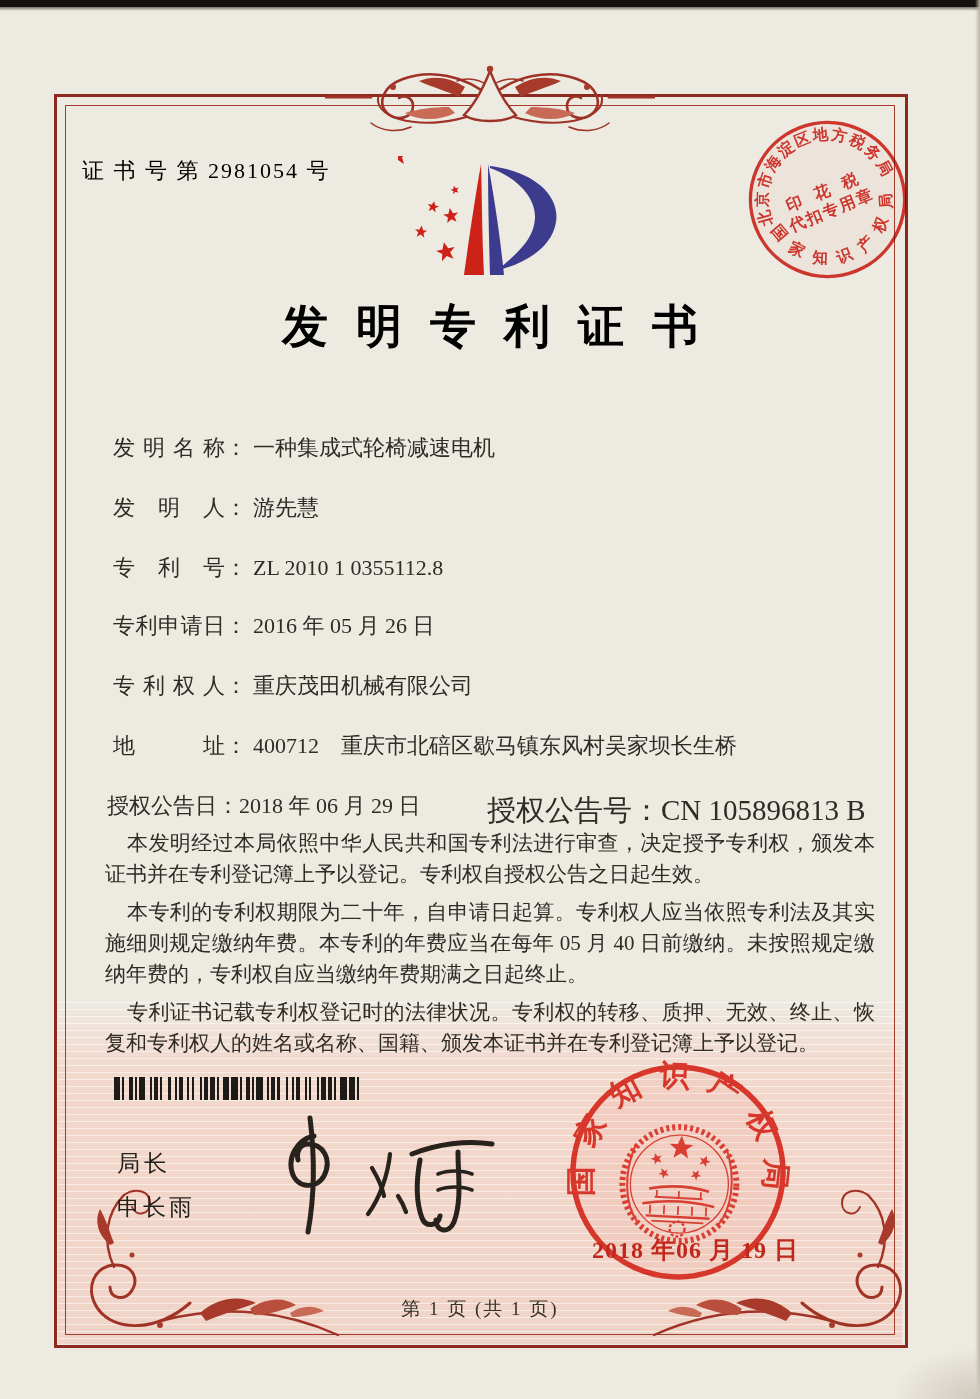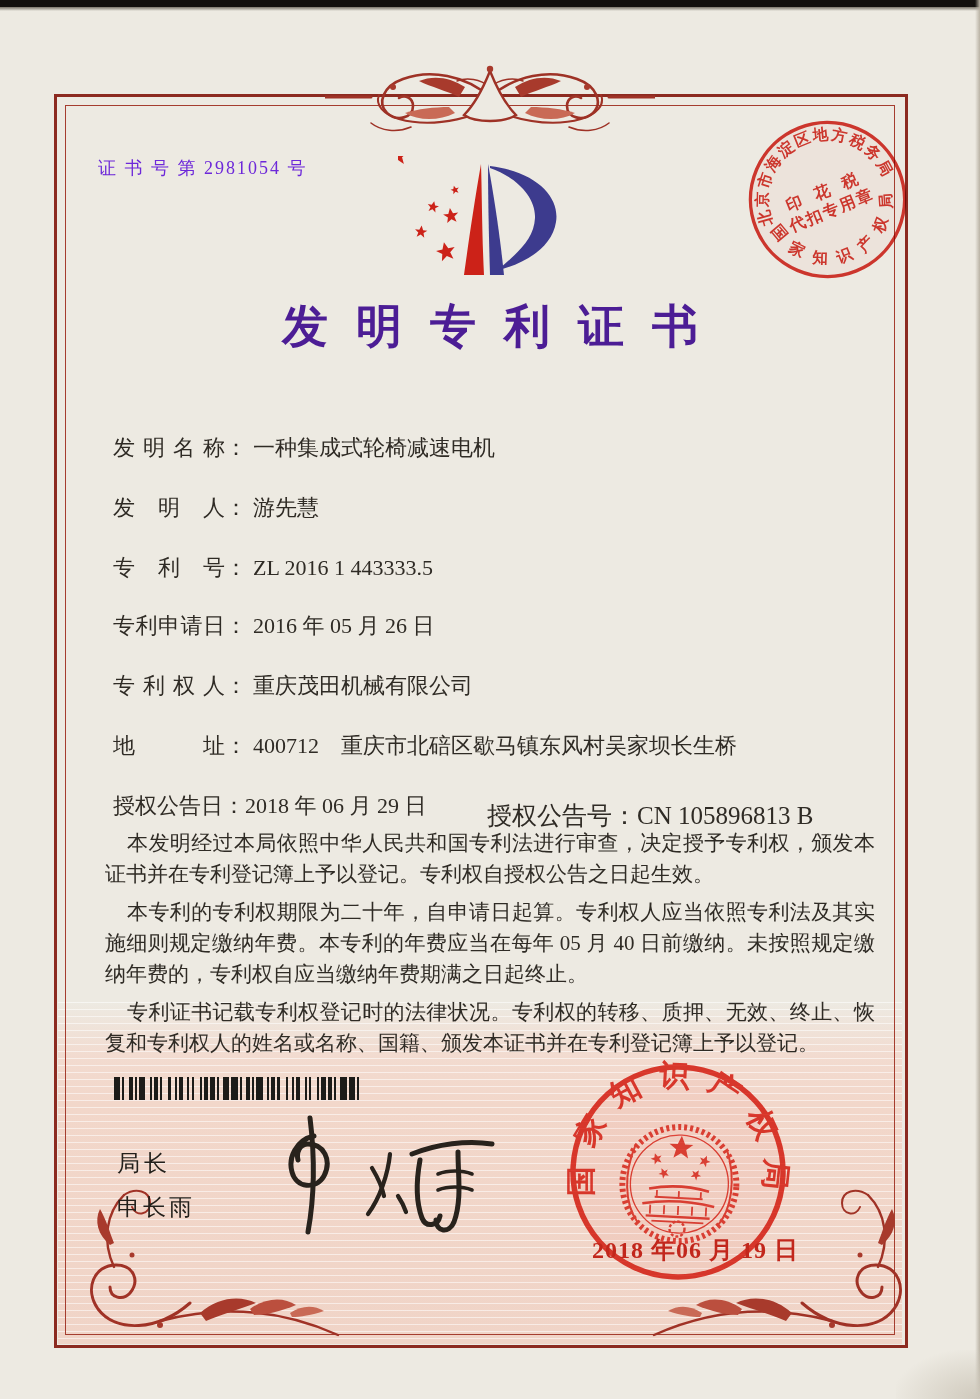--- a/index.html
+++ b/index.html
@@ -13,28 +13,28 @@
   .br-shade{left:896px;top:1350px;width:84px;height:49px;background:radial-gradient(ellipse at 100% 100%,#cfc9bc,rgba(207,201,188,0) 75%);}
   
   .pink-zone{left:58px;top:1002px;width:844px;height:342px;
      background:
        repeating-linear-gradient(180deg,rgba(255,255,255,.55) 0 1px,rgba(255,255,255,0) 1px 7px),
        linear-gradient(180deg,rgba(243,216,204,0) 0%,rgba(243,216,204,.85) 16%,#f2d7ca 30%,#f0d4c7 100%);}
   
   .frame-outer{left:54px;top:94px;width:848px;height:1248px;border:3.5px solid #8c2a20;}
   .frame-inner{left:65px;top:105px;width:828px;height:1228px;border:1px solid #a53d2f;}
   
-  .cert-no{left:98px;top:156px;font-size:18px;letter-spacing:2px;color:#6d28d9;}
+  .cert-no{left:82px;top:156px;font-size:22px;letter-spacing:2px;color:#000000;}
   .title{left:0;top:296px;width:980px;text-align:center;font-size:46px;font-weight:700;
-         letter-spacing:28px;padding-left:28px;box-sizing:border-box;color:#4c1d95;}
+         letter-spacing:28px;padding-left:28px;box-sizing:border-box;color:#000000;}
   .frow{left:113px;height:30px;font-size:22px;white-space:nowrap;}
   .flabel{display:inline-flex;justify-content:space-between;width:112px;vertical-align:bottom;}
   .fcolon{margin-right:6px;}
-  .grant-left{left:113px;top:791px;font-size:22px;white-space:nowrap;}
-  .grant-right{left:487px;top:791px;font-size:25px;white-space:nowrap;margin-top:8px;}
+  .grant-left{left:107px;top:791px;font-size:22px;white-space:nowrap;}
+  .grant-right{left:487px;top:791px;font-size:29px;white-space:nowrap;}
   .bodytext{left:105px;top:828px;width:770px;font-size:21px;line-height:31px;text-align:justify;}
   .bodytext p{margin:0 0 7px 0;text-indent:22px;}
   #barcode{left:114px;top:1077px;width:254px;height:23px;font-size:0;white-space:nowrap;}
   #barcode i{display:inline-block;height:100%;}
   #barcode i.bar{background:#1d1b18;}
   .director-title{left:117px;top:1148px;font-size:23px;letter-spacing:4px;color:#23201b;}
   .director-name{left:117px;top:1192px;font-size:23px;letter-spacing:3px;color:#23201b;}
   .seal-date{left:592px;top:1234px;font-size:24px;letter-spacing:1px;color:#c2271c;white-space:nowrap;
              font-weight:600;}
   .footer{left:0;top:1296px;width:960px;text-align:center;font-size:19px;letter-spacing:2px;color:#36322b;}
@@ -139,21 +139,21 @@
         <span>发</span>
         <span>明</span>
         <span>人</span>
       </span><span class="fcolon">：</span><span>游先慧</span>
   </div>
   <div class="abs frow" style="top:553px;">
     <span class="flabel">
         <span>专</span>
         <span>利</span>
         <span>号</span>
-      </span><span class="fcolon">：</span><span>ZL 2016 1 443333.5</span>
+      </span><span class="fcolon">：</span><span>ZL 2010 1 0355112.8</span>
   </div>
   <div class="abs frow" style="top:611px;">
     <span class="flabel">
         <span>专</span>
         <span>利</span>
         <span>申</span>
         <span>请</span>
         <span>日</span>
       </span><span class="fcolon">：</span><span>2016 年 05 月 26 日</span>
   </div>
@@ -231,14 +231,15 @@
       <path d="M86,161 L150,161" stroke-width="2.4"></path>
       <path d="M92,166 L144,166" stroke-width="1.8"></path>
       <circle cx="118" cy="173" r="7.5" stroke-width="2.4" stroke-dasharray="3 2"></circle>
       <path d="M72,92 C62,120 64,150 78,168" stroke-width="2"></path>
       <path d="M164,92 C174,120 172,150 158,168" stroke-width="2"></path>
     </g>
   </svg>
 
   <div class="abs seal-date">2018 年06 月 19 日</div>
 
+  <div class="abs footer">第 1 页 (共 1 页)</div>
 
 </div>
 
 </body></html>

